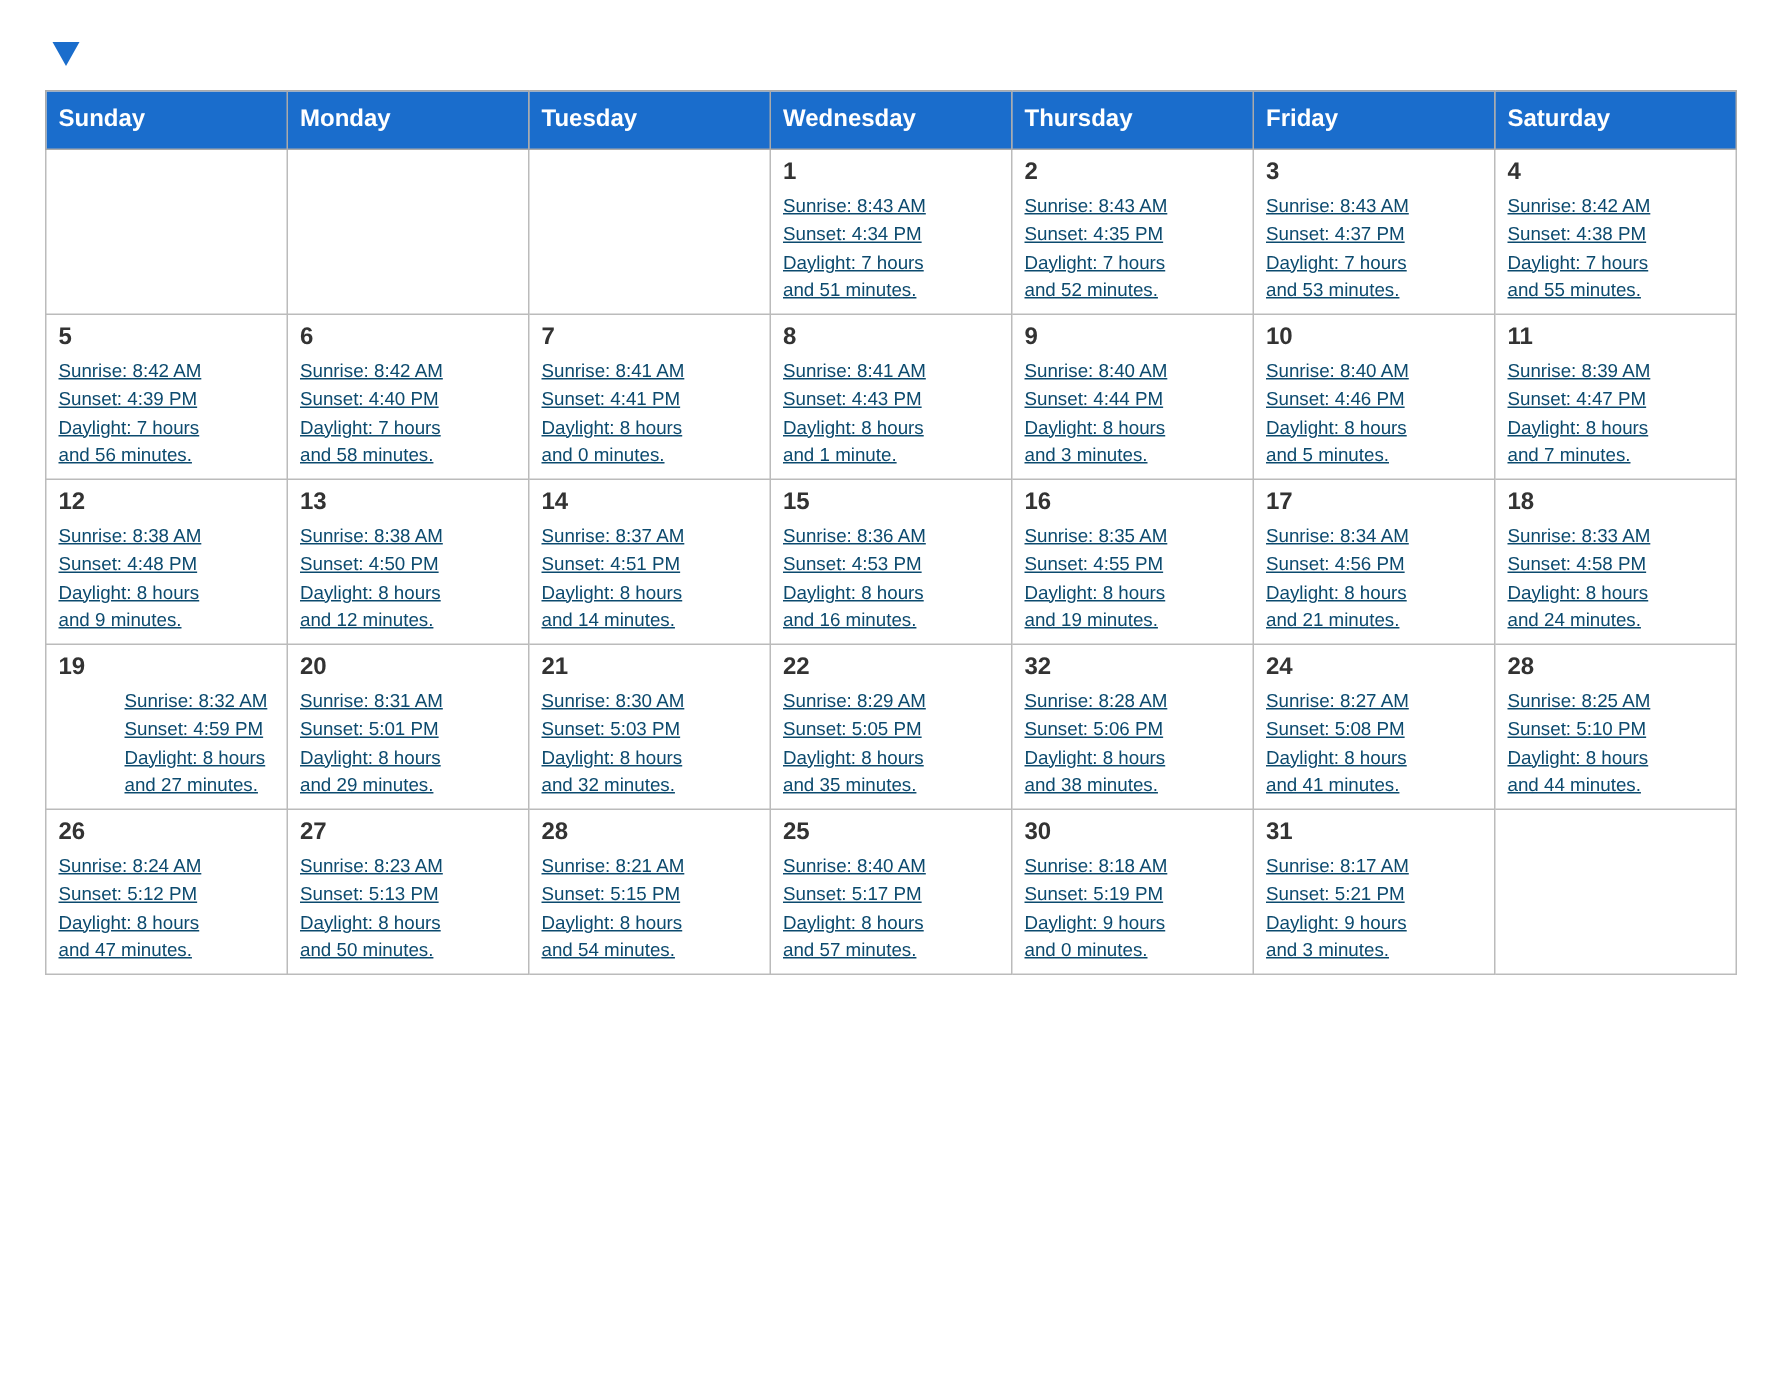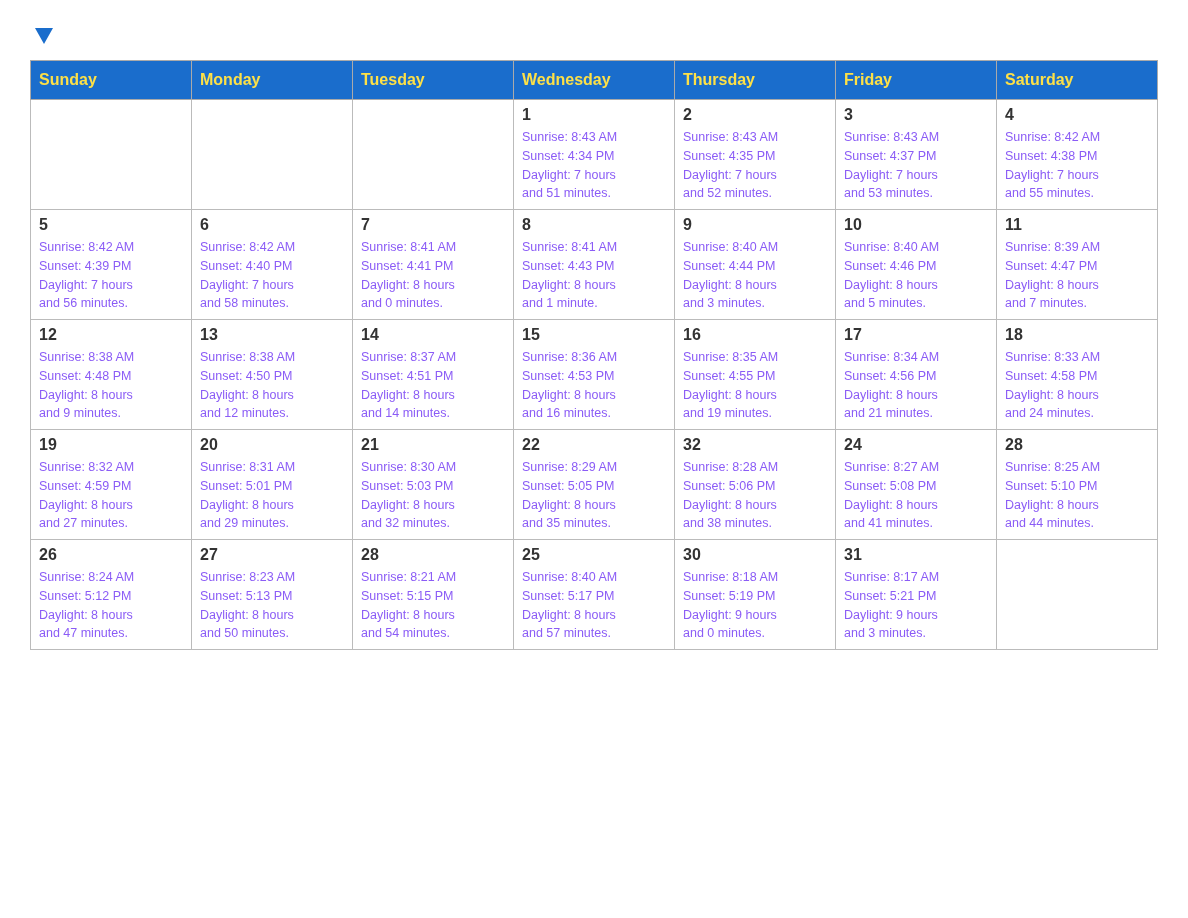--- a/index.html
+++ b/index.html
@@ -39,21 +39,21 @@
       color: #555;
       margin-top: 4px;
     }
     .calendar {
       width: 100%;
       border-collapse: collapse;
       border: 1px solid #999;
     }
     .calendar th {
       background-color: #1a6dcc;
-      color: #fde047;
+      color: #ffffff;
       font-size: 16px;
       font-weight: bold;
       padding: 10px 8px;
       text-align: left;
       border: 1px solid #aaa;
     }
     .calendar td {
       vertical-align: top;
       border: 1px solid #bbb;
       padding: 6px 8px;
@@ -65,21 +65,22 @@
     .day-number {
       font-size: 16px;
       font-weight: bold;
       color: #333;
       margin-bottom: 4px;
       display: block;
     }
     .day-info {
       font-size: 12.5px;
       line-height: 1.5;
-      color: #8b5cf6;
+      color: #0c4a6e;
+      text-decoration: underline;
     }
     .empty-cell {
       background: #fff;
     }
     tr.week-row td {
       height: 110px;
     }
     .logo-container {
       display: flex;
       flex-direction: column;
@@ -253,21 +254,21 @@
           <span class="day-number">18</span>
           <div class="day-info" style="white-space: pre-line;">Sunrise: 8:33 AM
 Sunset: 4:58 PM
 Daylight: 8 hours
 and 24 minutes.</div>
         </td>
       </tr>
       <tr class="week-row">
         <td>
           <span class="day-number">19</span>
-          <div class="day-info" style="white-space: pre-line;">Sunrise: 8:32 AM
+          <div class="day-info" style="white-space: pre-line; margin-left: 44px;">Sunrise: 8:32 AM
 Sunset: 4:59 PM
 Daylight: 8 hours
 and 27 minutes.</div>
         </td>
         <td>
           <span class="day-number">20</span>
           <div class="day-info" style="white-space: pre-line;">Sunrise: 8:31 AM
 Sunset: 5:01 PM
 Daylight: 8 hours
 and 29 minutes.</div>

